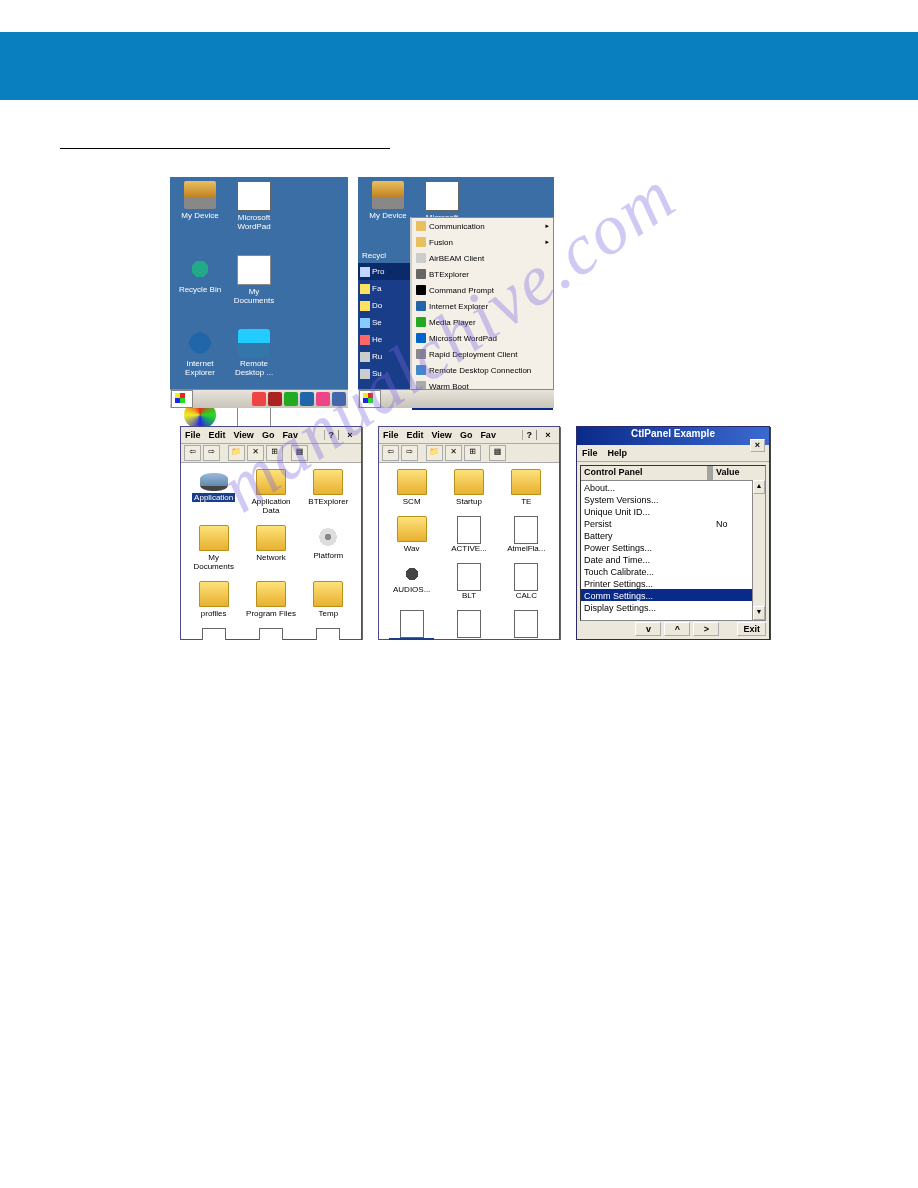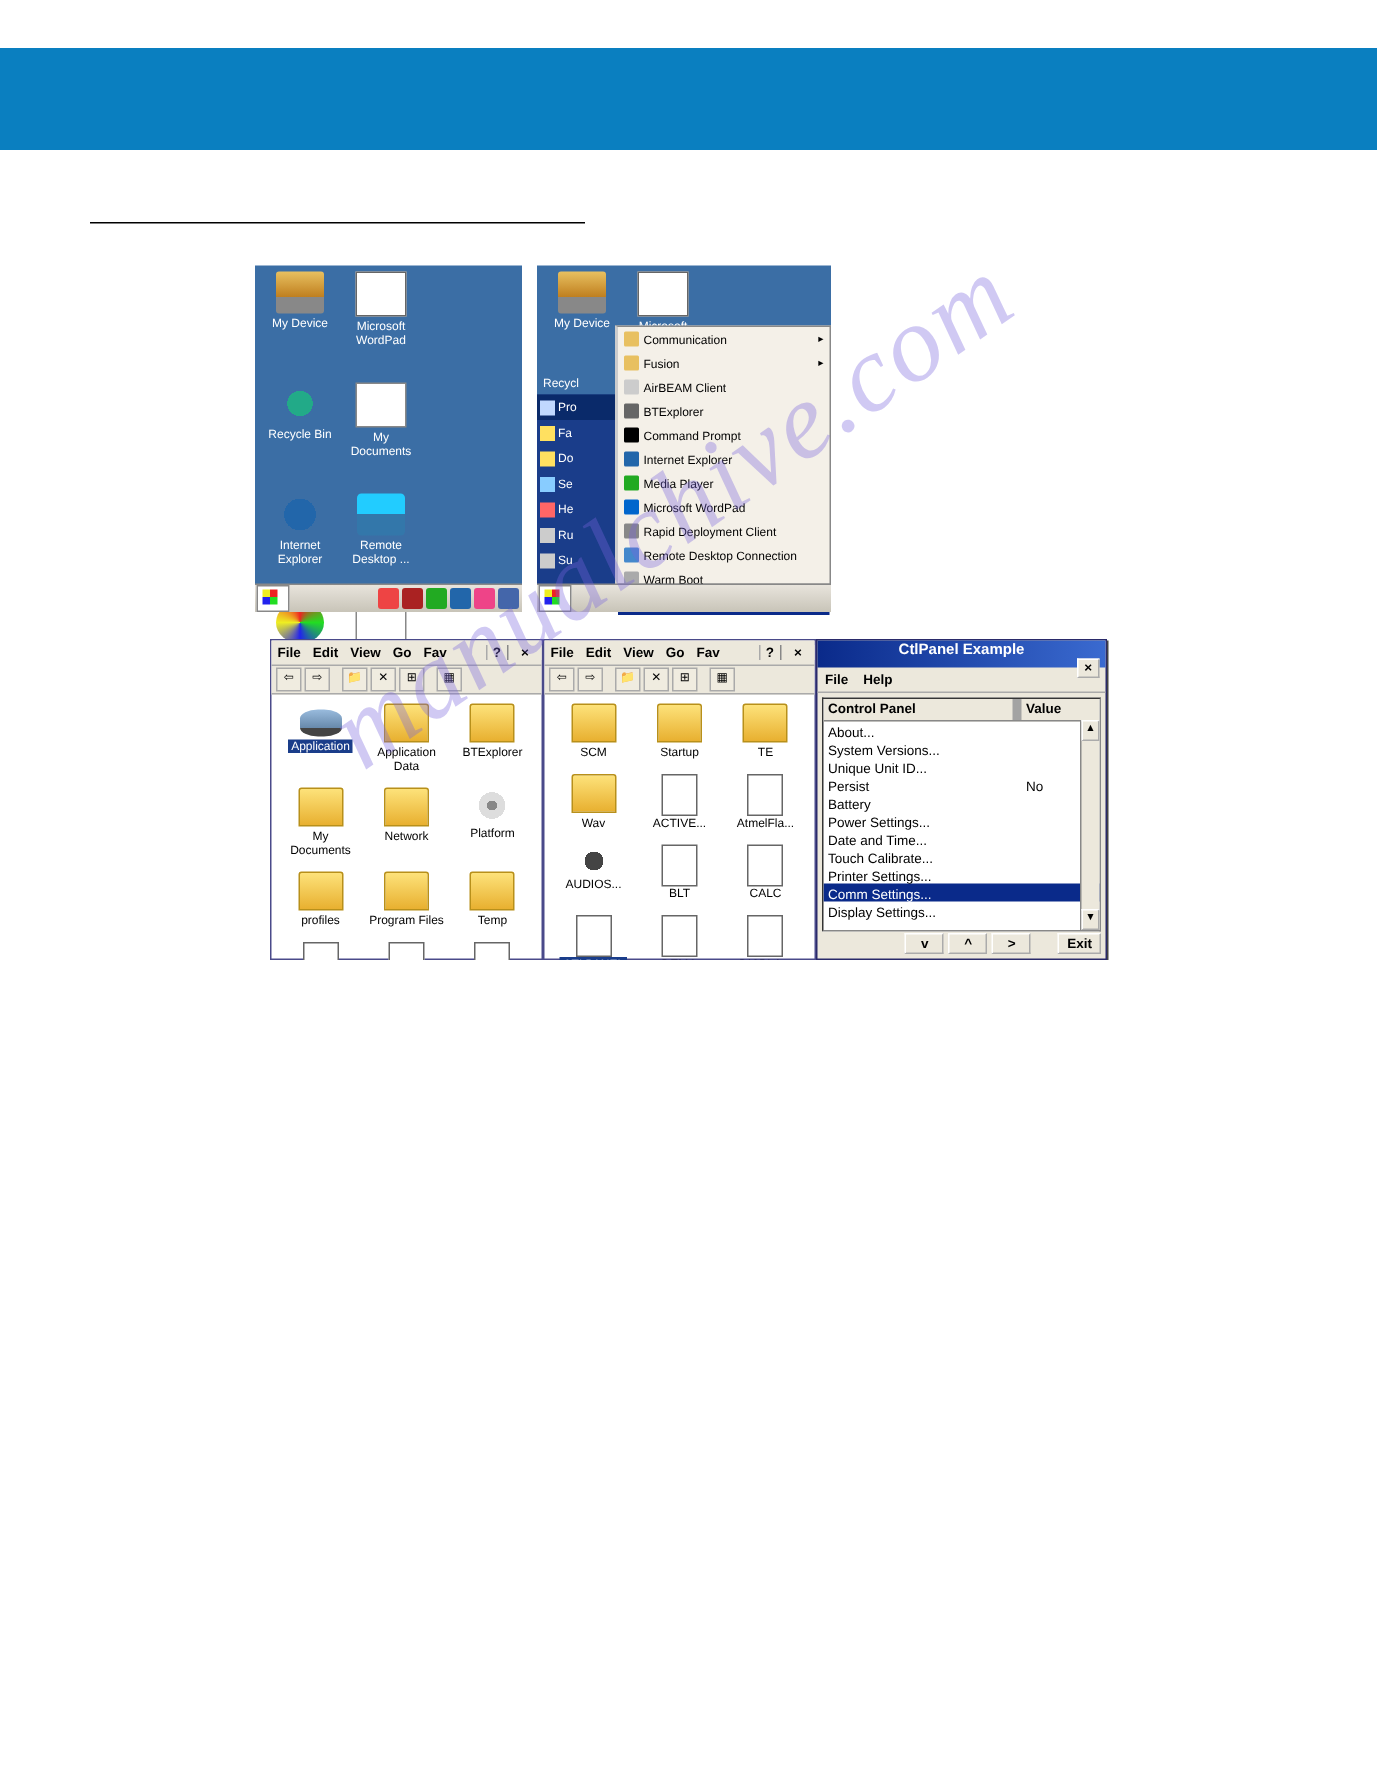--- a/index.html
+++ b/index.html
@@ -39,21 +39,21 @@
 
 
 .row {
   display: flex;
   gap: 10px;
   margin-top: 28px;
   margin-left: 110px;
 }
 .row2 {
   display: flex;
-  gap: 0;
+  gap: 16px;
   margin-top: 18px;
   margin-left: 120px;
 }
 
 
 .scr {
   background: #3b6ea5;
   position: relative;
   font-family: Tahoma, sans-serif;
 }

